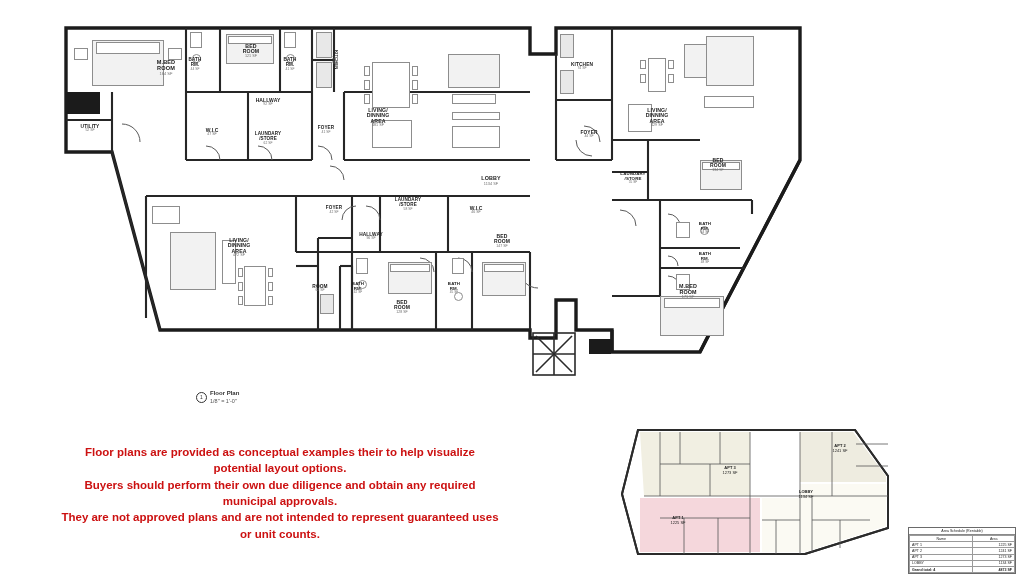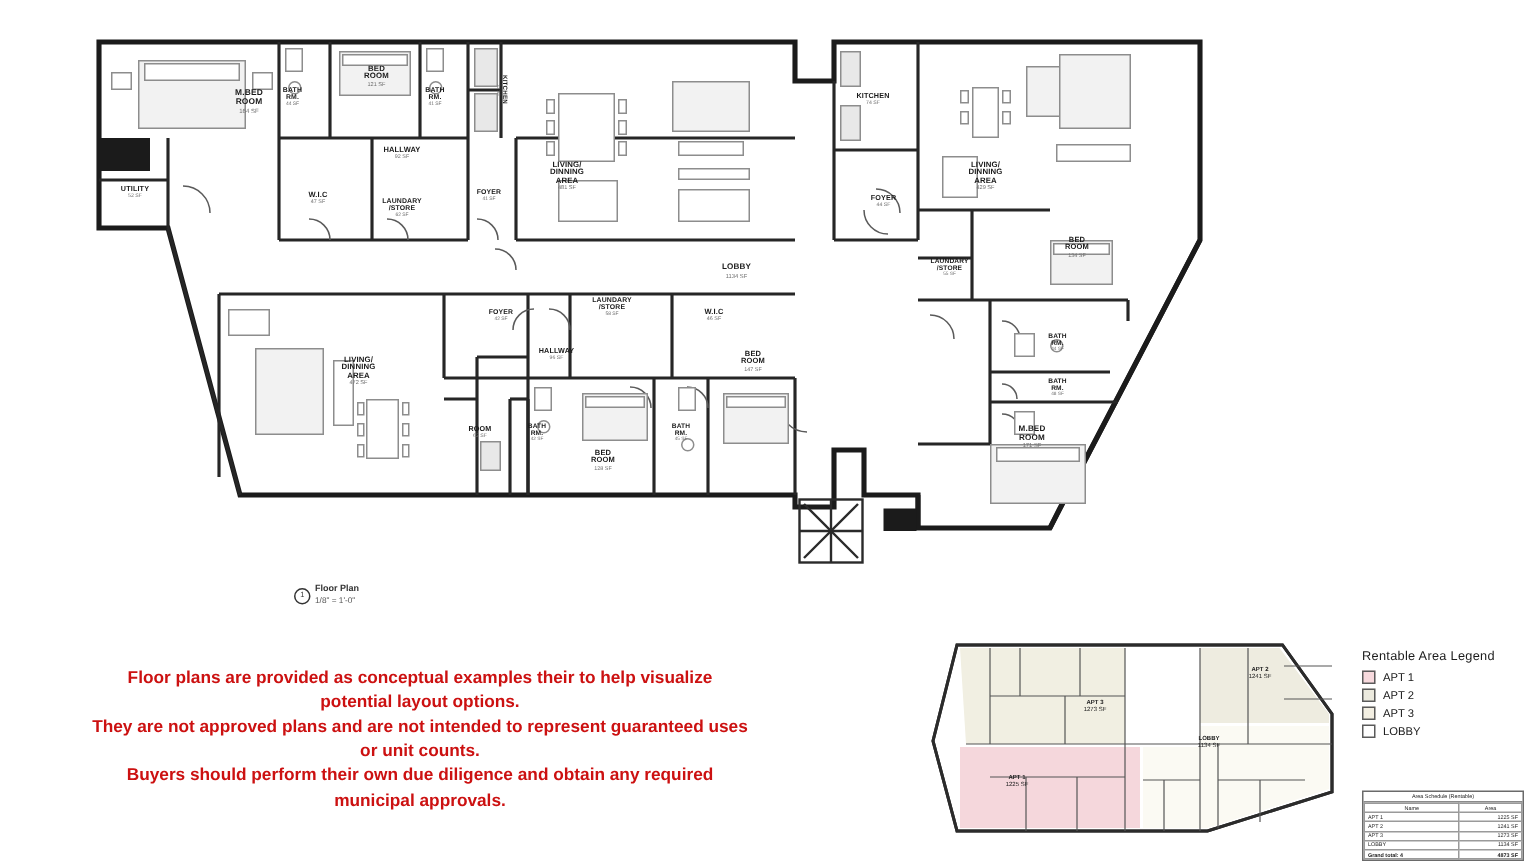--- a/index.html
+++ b/index.html
@@ -407,22 +407,22 @@
   <div id="scalenote">
     <div class="circ">1</div>
     <div class="txt">
       <b>Floor Plan</b>
       <span>1/8" = 1'-0"</span>
     </div>
   </div>
 
   <div id="notes">
     <div>Floor plans are provided as conceptual examples their to help visualize potential layout options.</div>
+    <div>Buyers should perform their own due diligence and obtain any required municipal approvals.</div>
     <div>They are not approved plans and are not intended to represent guaranteed uses or unit counts.</div>
-    <div>Buyers should perform their own due diligence and obtain any required municipal approvals.</div>
   </div>
 
   <div id="mini">
     <svg width="296" height="146">
 
       <path d="M 38,6 L 255,6 L 288,52 L 288,104 L 205,130 L 38,130 L 22,70 Z" fill="#ffffff" stroke="#2b2b2b" stroke-width="2"></path>
       <path d="M 40,8 L 150,8 L 150,72 L 44,72 Z" fill="#f1efe2" stroke="none"></path>
       <path d="M 152,8 L 253,8 L 286,52 L 286,58 L 200,58 L 200,8 Z" fill="#eeece0" stroke="none"></path>
       <path d="M 40,74 L 160,74 L 160,128 L 40,128 Z" fill="#f5d7dc" stroke="none"></path>
       <path d="M 200,60 L 286,60 L 286,102 L 205,128 L 162,128 L 162,74 L 200,74 Z" fill="#fbfaf3" stroke="none"></path>
@@ -462,39 +462,20 @@
     <div class="mlabel" style="left:186px;top:66px;width:40px">
         <span style="font-weight:700">LOBBY</span>
         <span>1134 SF</span>
       </div>
     <div class="mlabel" style="left:56px;top:92px;width:44px">
         <span style="font-weight:700">APT 1</span>
         <span>1225 SF</span>
       </div>
   </div>
 
-  <div id="legend">
-    <div class="title">Rentable Area Legend</div>
-    <div class="row">
-      <span class="sw" style="background:#f7d9dd"></span>
-      <span>APT 1</span>
-    </div>
-    <div class="row">
-      <span class="sw" style="background:#eceade"></span>
-      <span>APT 2</span>
-    </div>
-    <div class="row">
-      <span class="sw" style="background:#f3efe2"></span>
-      <span>APT 3</span>
-    </div>
-    <div class="row">
-      <span class="sw" style="background:#ffffff"></span>
-      <span>LOBBY</span>
-    </div>
-  </div>
 
   <div id="schedule">
     <div class="cap">Area Schedule (Rentable)</div>
     <table>
       <thead>
         <tr>
           <th>Name</th>
           <th>Area</th>
         </tr>
       </thead>

